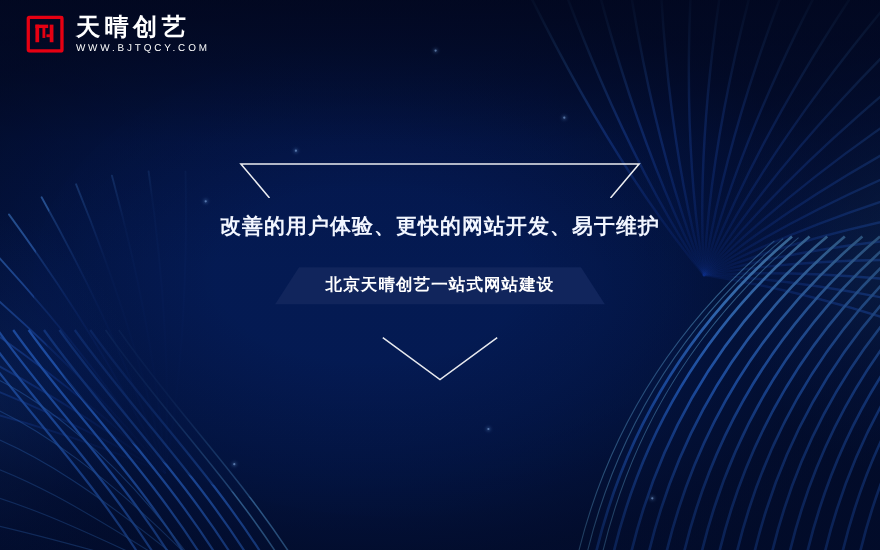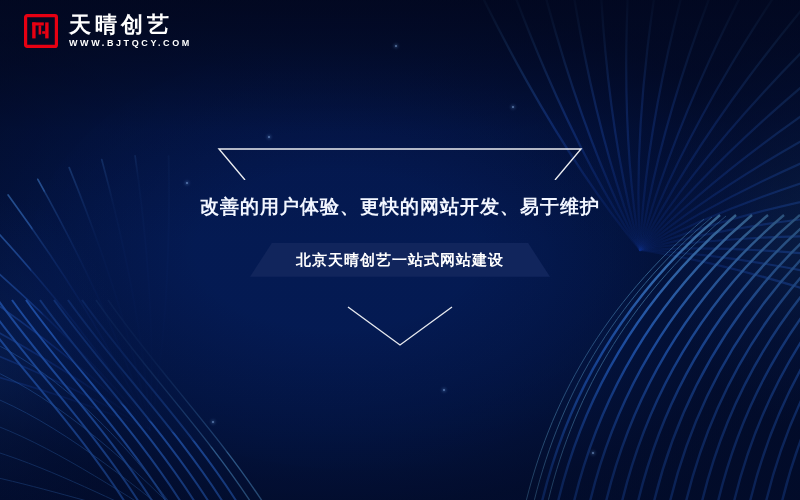--- a/index.html
+++ b/index.html
@@ -78,21 +78,21 @@
   .logo-words { display: flex; flex-direction: column; gap: 3px; }
   .logo-cn {
     font-size: 22px;
     font-weight: 700;
     color: #ffffff;
     letter-spacing: 4px;
     line-height: 1;
   }
   .logo-url {
     font-size: 9px;
-    font-weight: 700;
+    font-weight: 400;
     color: #ffffff;
     letter-spacing: 2.6px;
     line-height: 1;
   }
   
   .center {
     position: absolute;
     left: 0; right: 0;
     top: 140px;
     z-index: 5;

